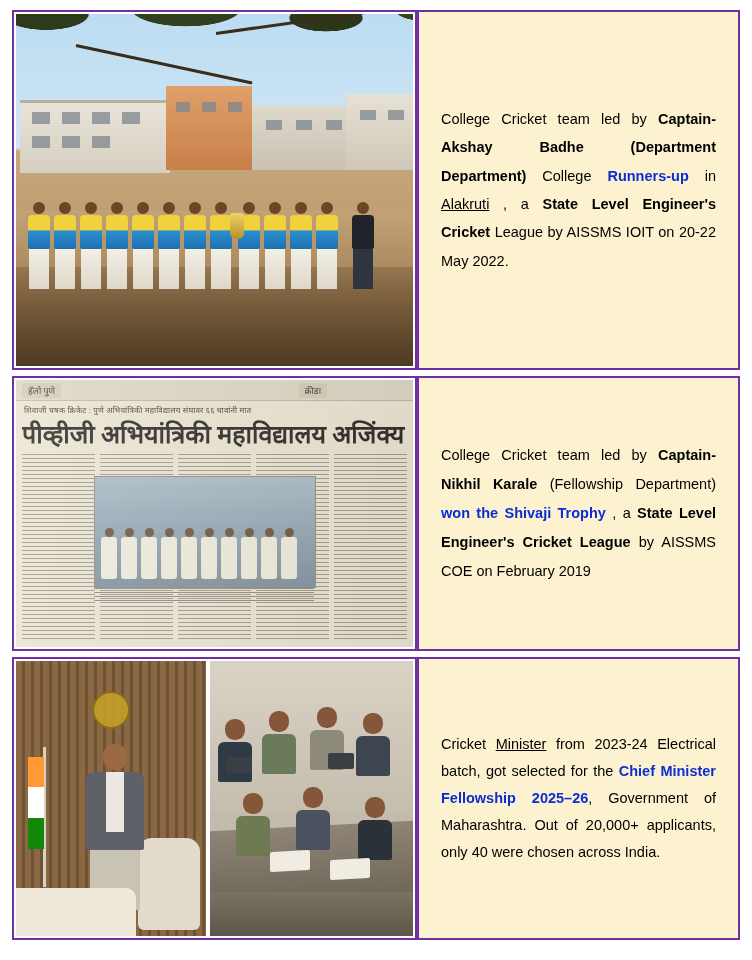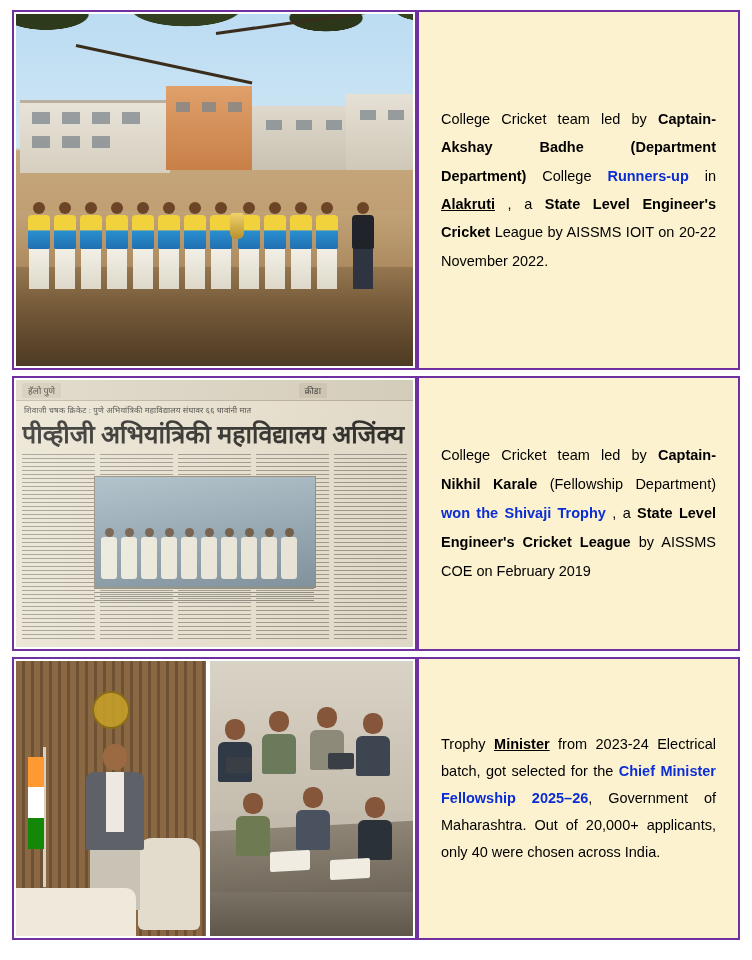--- a/index.html
+++ b/index.html
@@ -55,21 +55,21 @@
     line-height: 1.95;
     color: #000000;
     text-align: justify;
     text-justify: inter-word;
     margin: 0;
   }
   .row2 .para { line-height: 2.0; }
   .row3 .para { line-height: 1.85; }
   .b { font-weight: bold; }
   .blue { color: #0a2ed4; font-weight: bold; }
-  .u { text-decoration: underline; font-weight: bold; }
+  .u { text-decoration: underline; }
 
   
   .photo {
     position: relative;
     overflow: hidden;
     flex: 1 1 auto;
     height: 100%;
   }
   .ph1 {
     background: linear-gradient(#bcdcf2 0%, #cfe6f4 38%, #c6a77c 39%, #b08a5c 100%);
@@ -368,21 +368,21 @@
         <div class="player coach" style="left:336px;">
             <div class="head"></div>
             <div class="jersey"></div>
             <div class="legs"></div>
           </div>
         <div class="trophy"></div>
       </div>
     </div>
 
     <div class="cell-text">
-      <p class="para"><span>College Cricket team led by </span><span class="b">Captain-Akshay Badhe (Department Department)</span><span> College </span><span class="blue">Runners-up</span><span> in </span><span class="u">Alakruti</span><span> , a </span><span class="b">State Level Engineer's Cricket</span><span> League by AISSMS IOIT on 20-22 November 2022.</span></p>
+      <p class="para"><span>College Cricket team led by </span><span class="b">Captain-Akshay Badhe (Department Department)</span><span> College </span><span class="blue">Runners-up</span><span> in </span><span class="u">Alakruti</span><span> , a </span><span class="b">State Level Engineer's Cricket</span><span> League by AISSMS IOIT on 20-22 May 2022.</span></p>
     </div>
   </div>
 
   <div class="row row2">
 
     <div class="cell-media">
       <div class="photo ph2">
         <div class="np-top"></div>
         <div class="np-tag" style="left:6px;">हॅलो पुणे</div>
         <div class="np-tag" style="right:86px;">क्रीडा</div>
@@ -502,17 +502,17 @@
           </div>
 
         <div class="laptop" style="left:16px; top:96px;"></div>
         <div class="laptop" style="left:118px; top:92px;"></div>
         <div class="paper" style="left:60px; top:190px;"></div>
         <div class="paper" style="left:120px; top:198px;"></div>
       </div>
     </div>
 
     <div class="cell-text">
-      <p class="para"><span>Trophy </span><span class="u">Minister</span><span> from 2023-24 Electrical batch, got selected for the </span><span class="blue">Chief Minister Fellowship 2025–26</span><span>, Government of Maharashtra. Out of 20,000+ applicants, only 40 were chosen across India.</span></p>
+      <p class="para"><span>Cricket </span><span class="u">Minister</span><span> from 2023-24 Electrical batch, got selected for the </span><span class="blue">Chief Minister Fellowship 2025–26</span><span>, Government of Maharashtra. Out of 20,000+ applicants, only 40 were chosen across India.</span></p>
     </div>
   </div>
 
 </div>
 
 </body></html>

